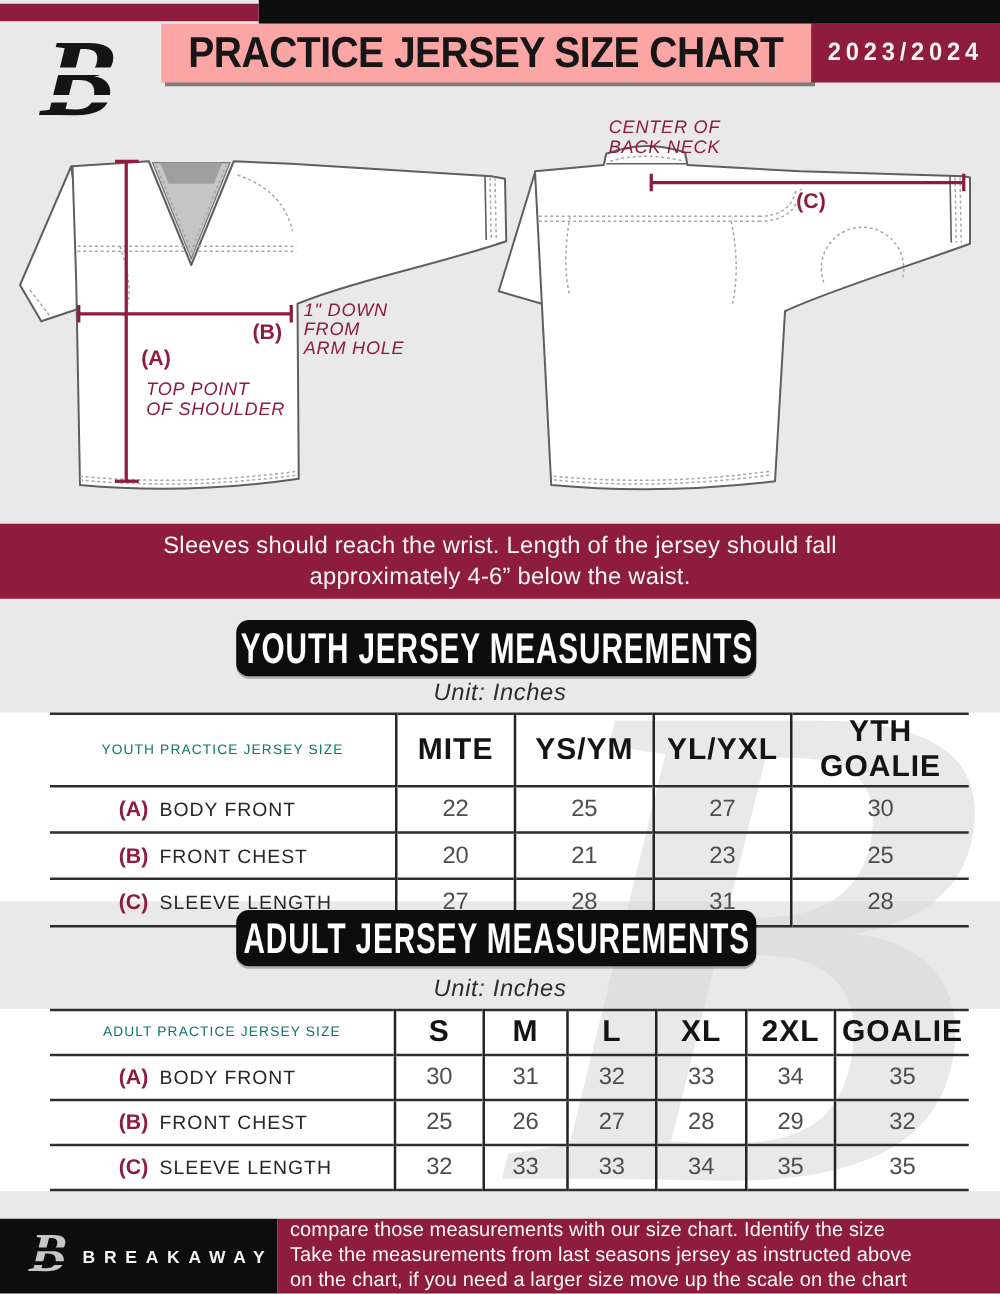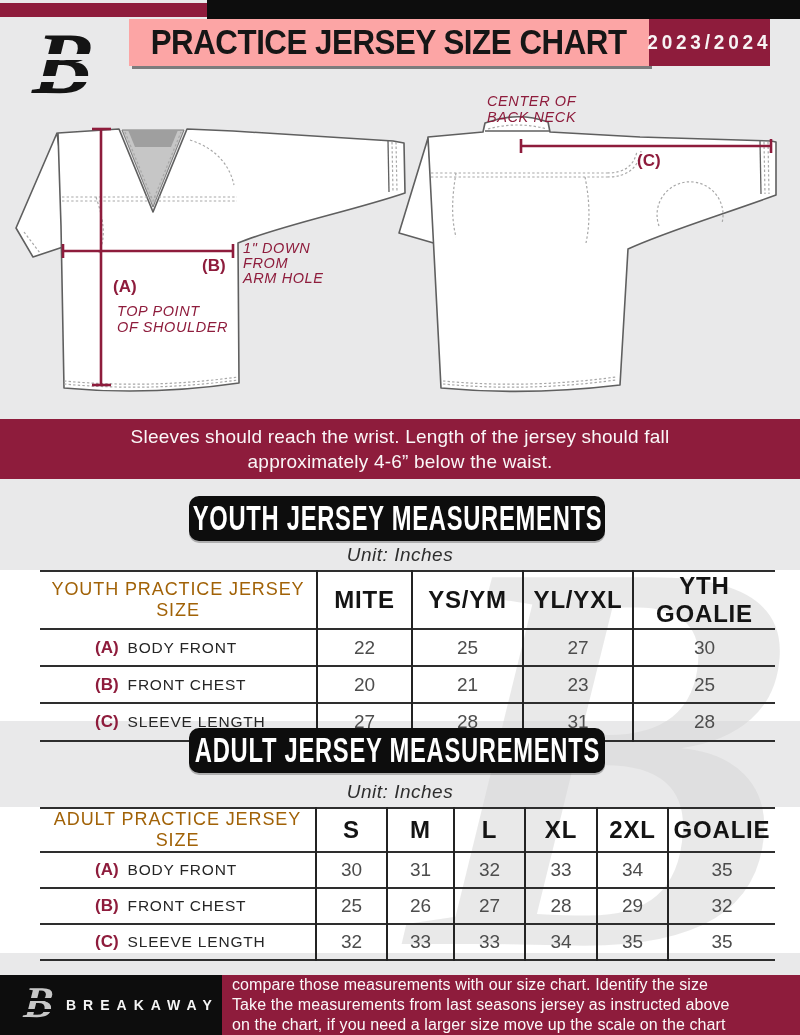--- a/index.html
+++ b/index.html
@@ -26,21 +26,21 @@
   .title-box {
     position:absolute; left:129px; top:19px; width:520px; height:47px; background:#fca5a5;
     display:flex; align-items:center; justify-content:center;
     box-shadow:3px 3px 0 rgba(35,35,35,.55);
   }
   .title-box h1 {
     font-size:34px; font-weight:bold; color:#161616; letter-spacing:-0.5px;
     transform:scale(0.92,1.02); white-space:nowrap;
   }
   .year-box {
-    position:absolute; left:649px; top:19px; width:121px; height:47px; background:#8e1c3c;
+    position:absolute; left:649px; top:19px; width:151px; height:47px; background:#8e1c3c;
     display:flex; align-items:center; justify-content:center;
   }
   .year-box span { color:#f7f3f4; font-weight:bold; font-size:20px; letter-spacing:4px;
     transform:scaleX(0.95); white-space:nowrap; }
 
   
   .diagram { position:absolute; left:0; top:85px; width:800px; height:330px; }
   .jersey  { fill:#ffffff; stroke:#5f5f5f; stroke-width:1.6; stroke-linejoin:round; }
   .stitch  { fill:none; stroke:#a8a8a8; stroke-width:1.2; stroke-dasharray:2.4 2.2; }
   .seam    { fill:none; stroke:#5f5f5f; stroke-width:1.3; }
@@ -85,21 +85,21 @@
   
   .size-table {
     position:absolute; left:40px; width:735px; z-index:2;
     border-collapse:collapse; table-layout:fixed;
     border-top:2px solid #2e2e2e; border-bottom:2px solid #2e2e2e;
   }
   .table-youth { top:570px; } .table-adult { top:807px; }
   .size-table tr { border-top:2px solid #2e2e2e; }
   .size-table th:not(:first-child), .size-table td:not(:first-child) { border-left:2px solid #232323; }
   .table-youth tr { height:37.2px; } .table-adult tr { height:36px; }
-  .size-table th.lblhead { font-weight:normal; color:#a16207; font-size:18px; letter-spacing:0.9px; text-align:center; }
+  .size-table th.lblhead { font-weight:normal; color:#0f766e; font-size:11px; letter-spacing:0.9px; text-align:center; }
   .size-table th { color:#141414; font-size:24px; letter-spacing:0.8px; font-weight:bold; text-align:center; }
   .size-table td { color:#4d4d4d; font-size:19px; text-align:center; }
   .size-table td.rowlbl { text-align:left; padding-left:55px; font-size:15.5px; color:#262626; letter-spacing:0.8px; }
   .size-table td.rowlbl .key { color:#8e1c3c; font-weight:bold; font-size:17px; margin-right:9px; letter-spacing:0; }
 
   
   .footer-black {
     position:absolute; left:0; top:975px; width:222px; height:60px; background:#0d0d0d; z-index:3;
   }
   .logo-footer { position:absolute; left:24px; top:6px; font-size:44px; color:#c7c7c7; width:36px; height:46px; }

